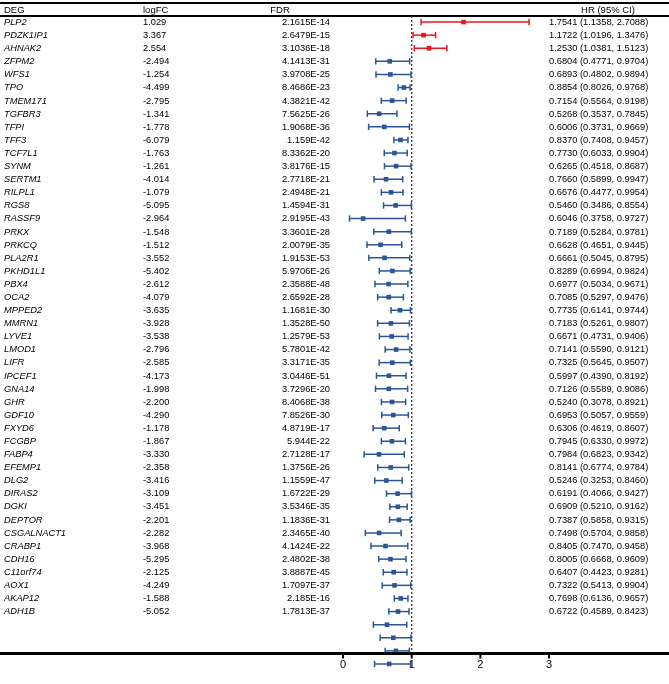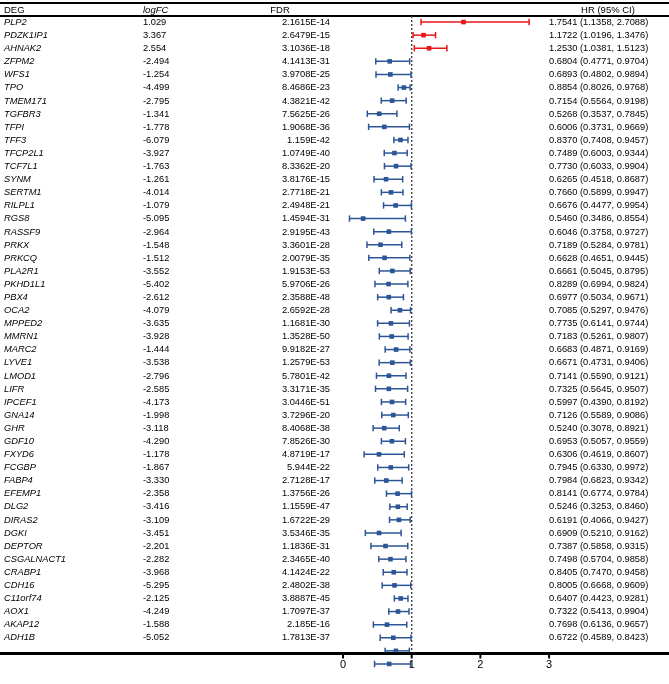--- a/index.html
+++ b/index.html
@@ -33,21 +33,21 @@
 
   
   .hdr {
     position: absolute;
     top: 4px;
     font-size: 9.5px;
     line-height: 11px;
     white-space: nowrap;
   }
   .hdr-deg   { left: 4px;  text-align: left; }
-  .hdr-logfc { left: 143px; text-align: center; font-style: italic; }
+  .hdr-logfc { left: 143px; text-align: center; }
   .hdr-fdr   { left: 230px; width: 100px; text-align: center; }
   .hdr-hr    { left: 549px; width: 118px; text-align: center; }
 
   
   .rows {
     position: absolute;
     top: 16px; left: 0;
     width: 669px;
   }
   .row {
@@ -168,26 +168,20 @@
         <div class="cell c-fdr">1.9068E-36</div>
         <div class="cell c-hr">0.6006 (0.3731, 0.9669)</div>
       </div>
       <div class="row">
         <div class="cell c-deg">TFF3</div>
         <div class="cell c-logfc">-6.079</div>
         <div class="cell c-fdr">1.159E-42</div>
         <div class="cell c-hr">0.8370 (0.7408, 0.9457)</div>
       </div>
       <div class="row">
-        <div class="cell c-deg">TFCP2L1</div>
-        <div class="cell c-logfc">-3.927</div>
-        <div class="cell c-fdr">1.0749E-40</div>
-        <div class="cell c-hr">0.7489 (0.6003, 0.9344)</div>
-      </div>
-      <div class="row">
         <div class="cell c-deg">TCF7L1</div>
         <div class="cell c-logfc">-1.763</div>
         <div class="cell c-fdr">8.3362E-20</div>
         <div class="cell c-hr">0.7730 (0.6033, 0.9904)</div>
       </div>
       <div class="row">
         <div class="cell c-deg">SYNM</div>
         <div class="cell c-logfc">-1.261</div>
         <div class="cell c-fdr">3.8176E-15</div>
         <div class="cell c-hr">0.6265 (0.4518, 0.8687)</div>
@@ -258,26 +252,20 @@
         <div class="cell c-fdr">1.1681E-30</div>
         <div class="cell c-hr">0.7735 (0.6141, 0.9744)</div>
       </div>
       <div class="row">
         <div class="cell c-deg">MMRN1</div>
         <div class="cell c-logfc">-3.928</div>
         <div class="cell c-fdr">1.3528E-50</div>
         <div class="cell c-hr">0.7183 (0.5261, 0.9807)</div>
       </div>
       <div class="row">
-        <div class="cell c-deg">MARC2</div>
-        <div class="cell c-logfc">-1.444</div>
-        <div class="cell c-fdr">9.9182E-27</div>
-        <div class="cell c-hr">0.6683 (0.4871, 0.9169)</div>
-      </div>
-      <div class="row">
         <div class="cell c-deg">LYVE1</div>
         <div class="cell c-logfc">-3.538</div>
         <div class="cell c-fdr">1.2579E-53</div>
         <div class="cell c-hr">0.6671 (0.4731, 0.9406)</div>
       </div>
       <div class="row">
         <div class="cell c-deg">LMOD1</div>
         <div class="cell c-logfc">-2.796</div>
         <div class="cell c-fdr">5.7801E-42</div>
         <div class="cell c-hr">0.7141 (0.5590, 0.9121)</div>
@@ -295,21 +283,21 @@
         <div class="cell c-hr">0.5997 (0.4390, 0.8192)</div>
       </div>
       <div class="row">
         <div class="cell c-deg">GNA14</div>
         <div class="cell c-logfc">-1.998</div>
         <div class="cell c-fdr">3.7296E-20</div>
         <div class="cell c-hr">0.7126 (0.5589, 0.9086)</div>
       </div>
       <div class="row">
         <div class="cell c-deg">GHR</div>
-        <div class="cell c-logfc">-3.118</div>
+        <div class="cell c-logfc">-2.200</div>
         <div class="cell c-fdr">8.4068E-38</div>
         <div class="cell c-hr">0.5240 (0.3078, 0.8921)</div>
       </div>
       <div class="row">
         <div class="cell c-deg">GDF10</div>
         <div class="cell c-logfc">-4.290</div>
         <div class="cell c-fdr">7.8526E-30</div>
         <div class="cell c-hr">0.6953 (0.5057, 0.9559)</div>
       </div>
       <div class="row">

